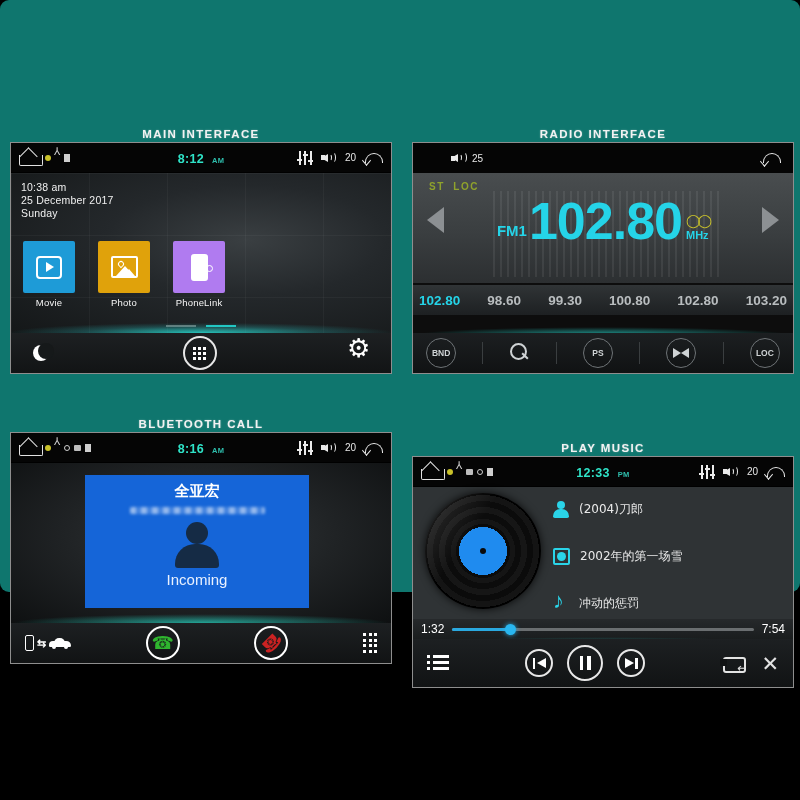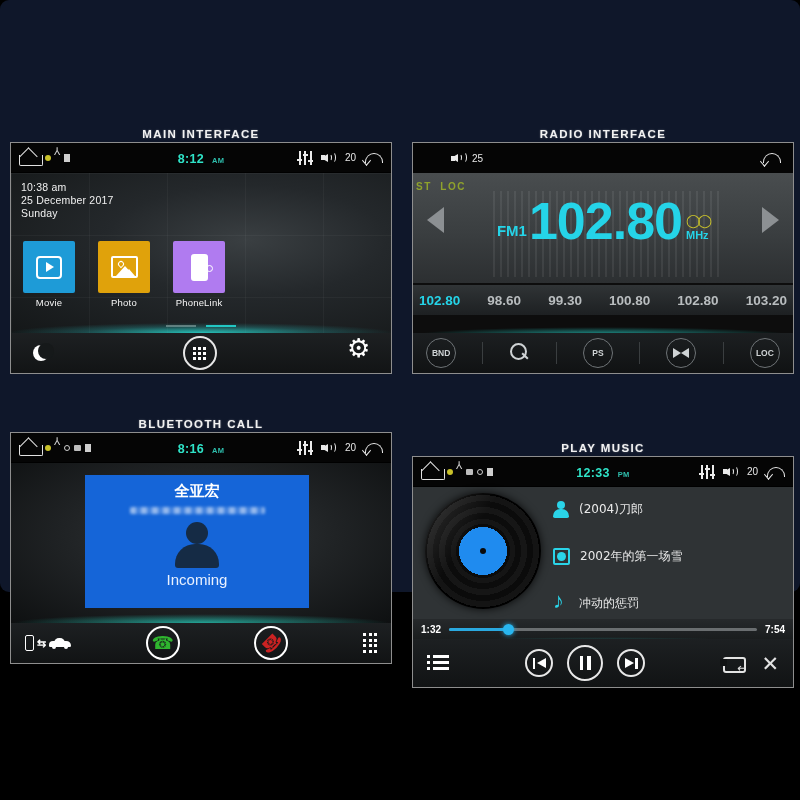--- a/index.html
+++ b/index.html
@@ -1,19 +1,19 @@
 <!DOCTYPE html>
 <html><head>
 <meta charset="utf-8">
 <style>
   * { margin:0; padding:0; box-sizing:border-box; }
   html,body{ width:800px; height:800px; background:#000; overflow:hidden;
     font-family:"Liberation Sans", sans-serif; }
 
-  .page { position:relative; width:800px; height:592px; background:#0f172a;border-radius:9px; }
+  .page { position:relative; width:800px; height:592px; background:#0f766e;border-radius:9px; }
 
   
   .grid { position:absolute; left:0; top:0; width:800px; height:800px; }
 
   .panel { position:absolute; }
   .panel-title {
     text-align:center; color:#f2f2f2; font-size:11.5px; font-weight:bold;
     letter-spacing:1.4px; height:16px; line-height:16px;
     text-shadow:0 0 2px rgba(255,255,255,.35);
   }
@@ -166,21 +166,21 @@
   .radio-topbar{ position:absolute; left:0; top:0; right:0; height:30px;
     background:#050505; display:flex; align-items:center; padding:0 12px; }
   .radio-freq-area{
     position:absolute; left:0; top:0; right:0; height:110px;
     background:linear-gradient(180deg,#494d4f 0%,#3a3e40 55%,#2c2f31 100%);
     overflow:hidden;
   }
   .stripes{ position:absolute; left:80px; right:70px; top:18px; bottom:6px;
     background:repeating-linear-gradient(90deg, rgba(255,255,255,.07) 0 2px,
       rgba(0,0,0,0) 2px 7px); }
-  .stloc{ position:absolute; left:3px; top:8px; color:#8fa22c; font-size:10px;
+  .stloc{ position:absolute; left:16px; top:8px; color:#8fa22c; font-size:10px;
     font-weight:bold; letter-spacing:1.5px; }
   .arrow-l, .arrow-r{ position:absolute; top:34px; width:0; height:0; }
   .arrow-l{ left:14px; border-right:17px solid #8c9093;
     border-top:13px solid transparent; border-bottom:13px solid transparent; }
   .arrow-r{ right:14px; border-left:17px solid #8c9093;
     border-top:13px solid transparent; border-bottom:13px solid transparent; }
   .freq-row{ position:absolute; left:0; right:0; top:24px; display:flex;
     align-items:flex-end; justify-content:center; gap:2px; }
   .band{ color:#25d4e8; font-size:15px; font-weight:bold; margin-bottom:6px; }
   .freq{ color:#25d4e8; font-size:52px; font-weight:bold; line-height:48px;
@@ -282,21 +282,21 @@
   .m-album{ width:17px; height:17px; border:2px solid #2ad4e8; border-radius:2px;
     display:flex; align-items:center; justify-content:center; }
   .m-album i{ width:9px; height:9px; border-radius:50%; background:#2ad4e8; }
   .m-note{ width:16px; height:19px; position:relative; }
   .m-note:before{ content:"\266A"; position:absolute; left:0; top:-5px; color:#2ad4e8;
     font-size:22px; line-height:22px; }
 
   .progress{ position:absolute; left:0; right:0; bottom:48px; height:20px;
     display:flex; align-items:center; padding:0 8px; gap:8px;
     background:linear-gradient(180deg,#26292b,#1a1d1e); }
-  .time{ color:#fff; font-size:10px; font-weight:bold;text-align:right; }
+  .time{ color:#fff; font-size:12px; font-weight:normal;text-align:right; }
   .track{ flex:1; height:3px; background:#6a6e70; border-radius:2px; position:relative; }
   .track .fill{ position:absolute; left:0; top:0; height:3px; background:#2aa9e0; border-radius:2px; }
   .track .knob{ position:absolute; top:-4px; width:11px; height:11px; border-radius:50%;
     background:#29b6ef; box-shadow:0 0 5px rgba(41,182,239,.9); }
   .music-glow{ position:absolute; left:0; right:0; bottom:42px; height:8px;
     background:radial-gradient(ellipse at 50% 100%, rgba(40,210,210,.6) 0%,
       rgba(0,0,0,0) 70%); }
   .music-dock{ position:absolute; left:0; right:0; bottom:0; height:48px;
     background:linear-gradient(180deg,#1d2022,#111314);
     display:flex; align-items:center; justify-content:space-between; padding:0 14px; }

